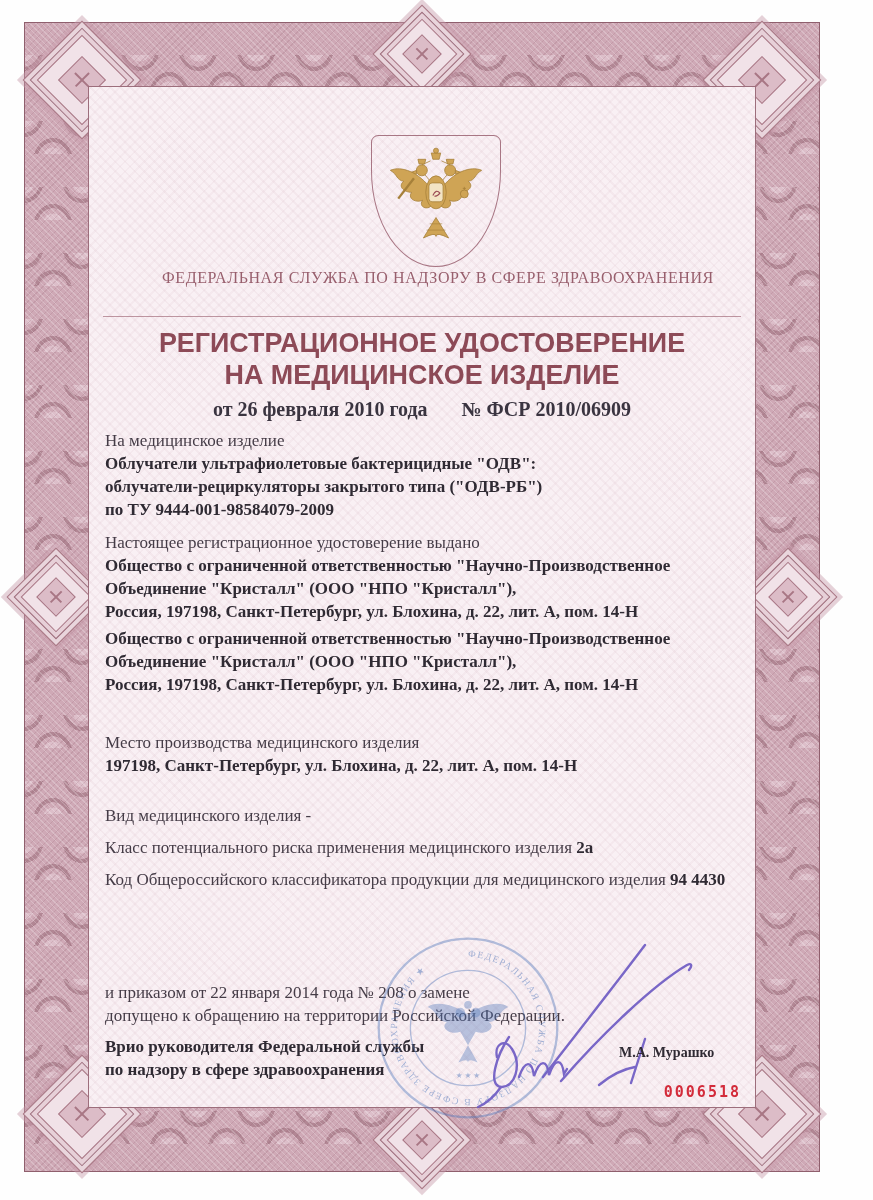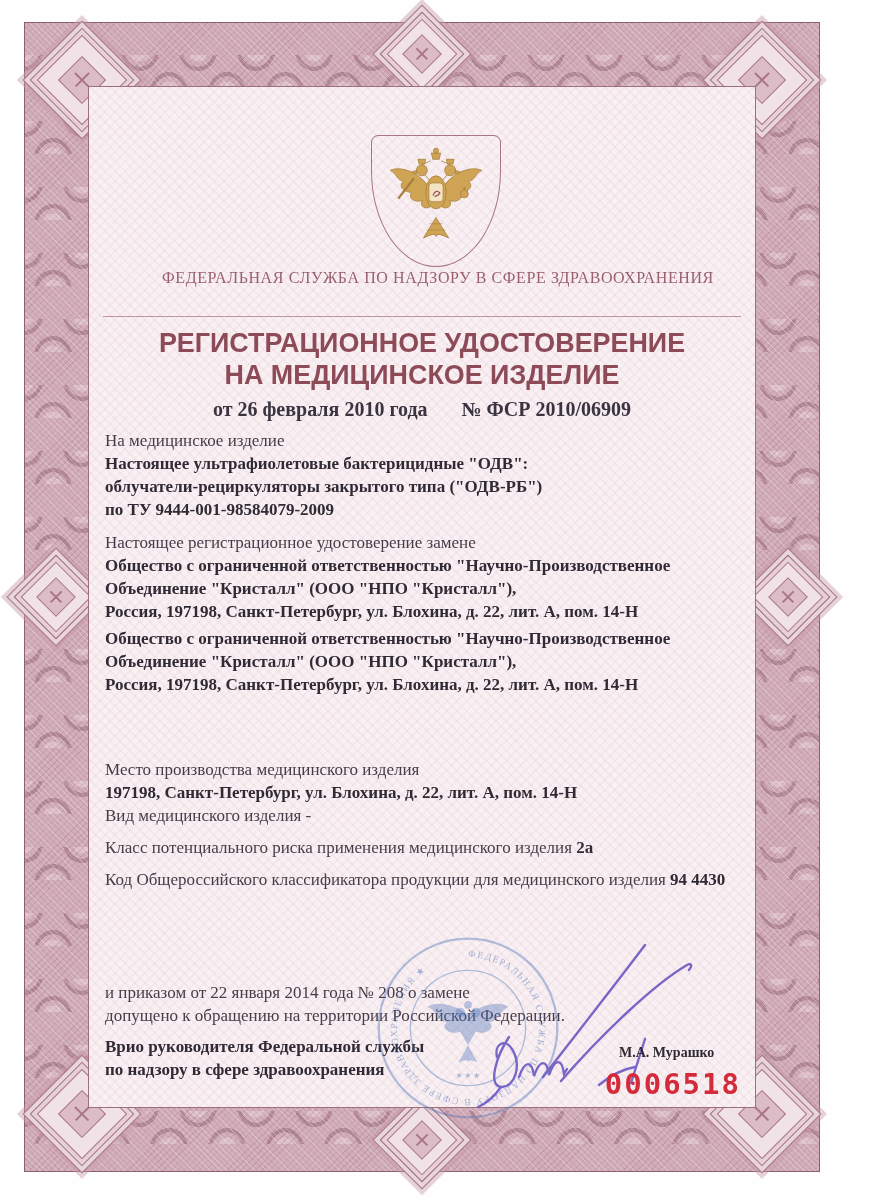--- a/index.html
+++ b/index.html
@@ -46,21 +46,21 @@
   .issuer{font-size:16px;letter-spacing:.6px;color:#985f6d;padding-left:32px;}
   .divider{position:absolute;left:14px;right:14px;top:229px;border-top:1px solid rgba(150,90,105,.6);}
   .title-l{font-family:"Liberation Sans",sans-serif;font-weight:700;font-size:28px;
     color:#8d4a57;letter-spacing:0;transform:scaleX(.96);transform-origin:center;}
   .dateline{font-weight:700;font-size:20px;color:#3a3440;}
   .dateline .gap{display:inline-block;width:34px;}
   p.blk{margin:0;line-height:23px;}
   .b{font-weight:700;color:#2f2a33;}
   .sig-name{position:absolute;left:530px;top:958px;font-weight:700;font-size:14px;color:#2f2a33;}
   .serial{position:absolute;right:14px;bottom:6px;font-family:"DejaVu Sans Mono",monospace;
-    font-weight:700;font-size:29px;letter-spacing:2px;color:#d32b3a;}
+    font-weight:700;font-size:15px;letter-spacing:2px;color:#d32b3a;}
   .stamp{position:absolute;left:283px;top:845px;width:192px;height:192px;opacity:.85;}
   .signature{position:absolute;left:360px;top:850px;width:262px;height:172px;}
 </style>
 </head>
 <body>
 
 <div class="page">
   <div class="frame">
 
     <div class="med c" style="left:58px;top:58px"></div>
@@ -115,39 +115,39 @@
         <div class="divider"></div>
 
         <div class="abs center title-l" style="top:240px">РЕГИСТРАЦИОННОЕ УДОСТОВЕРЕНИЕ</div>
         <div class="abs center title-l" style="top:272px">НА МЕДИЦИНСКОЕ ИЗДЕЛИЕ</div>
         <div class="abs center dateline" style="top:311px">
           <span>от 26 февраля 2010 года</span><span class="gap"></span><span>№  ФСР 2010/06909</span>
         </div>
 
         <div class="abs" style="top:342px">
           <p class="blk">На медицинское изделие</p>
-          <p class="blk b">Настоящее ультрафиолетовые бактерицидные "ОДВ":</p>
+          <p class="blk b">Облучатели ультрафиолетовые бактерицидные "ОДВ":</p>
           <p class="blk b">облучатели-рециркуляторы закрытого типа ("ОДВ-РБ")</p>
           <p class="blk b">по ТУ 9444-001-98584079-2009</p>
         </div>
 
         <div class="abs" style="top:444px">
-          <p class="blk">Настоящее регистрационное удостоверение замене</p>
+          <p class="blk">Настоящее регистрационное удостоверение выдано</p>
           <p class="blk b">Общество с ограниченной ответственностью "Научно-Производственное</p>
           <p class="blk b">Объединение "Кристалл" (ООО "НПО "Кристалл"),</p>
           <p class="blk b">Россия, 197198, Санкт-Петербург, ул. Блохина, д. 22, лит. А, пом. 14-Н</p>
         </div>
 
         <div class="abs" style="top:540px">
           <p class="blk b">Общество с ограниченной ответственностью "Научно-Производственное</p>
           <p class="blk b">Объединение "Кристалл" (ООО "НПО "Кристалл"),</p>
           <p class="blk b">Россия, 197198, Санкт-Петербург, ул. Блохина, д. 22, лит. А, пом. 14-Н</p>
         </div>
 
-        <div class="abs" style="top:671px">
+        <div class="abs" style="top:644px">
           <p class="blk">Место производства медицинского изделия</p>
           <p class="blk b">197198, Санкт-Петербург, ул. Блохина, д. 22, лит. А, пом. 14-Н</p>
         </div>
 
 
         <div class="abs" style="top:719px">Вид медицинского изделия -</div>
 
         <div class="abs" style="top:751px">
           <span>Класс потенциального риска применения медицинского изделия</span>
           <span class="b">2а</span>

